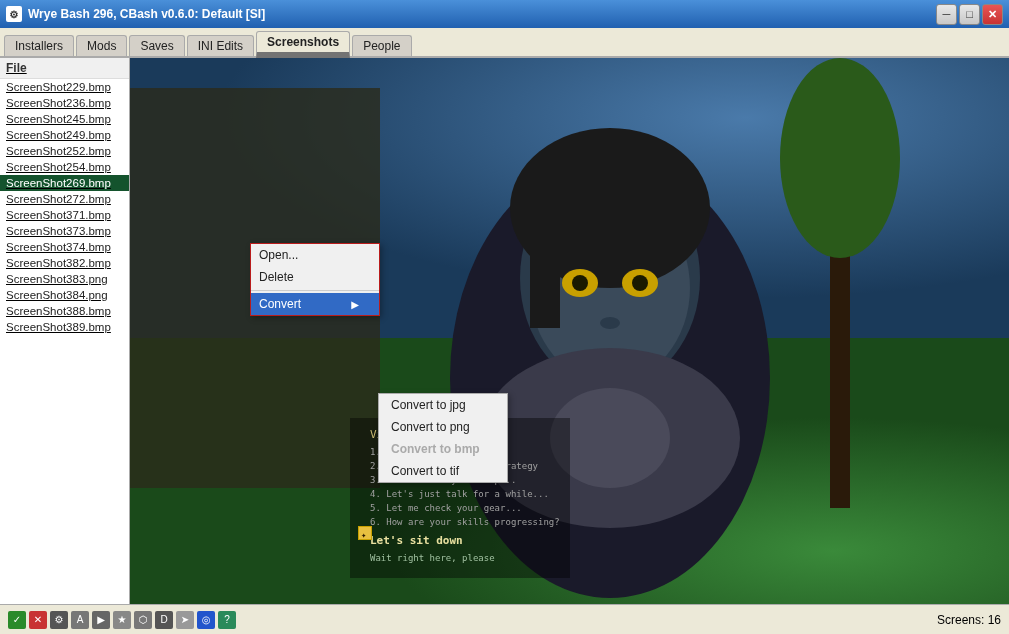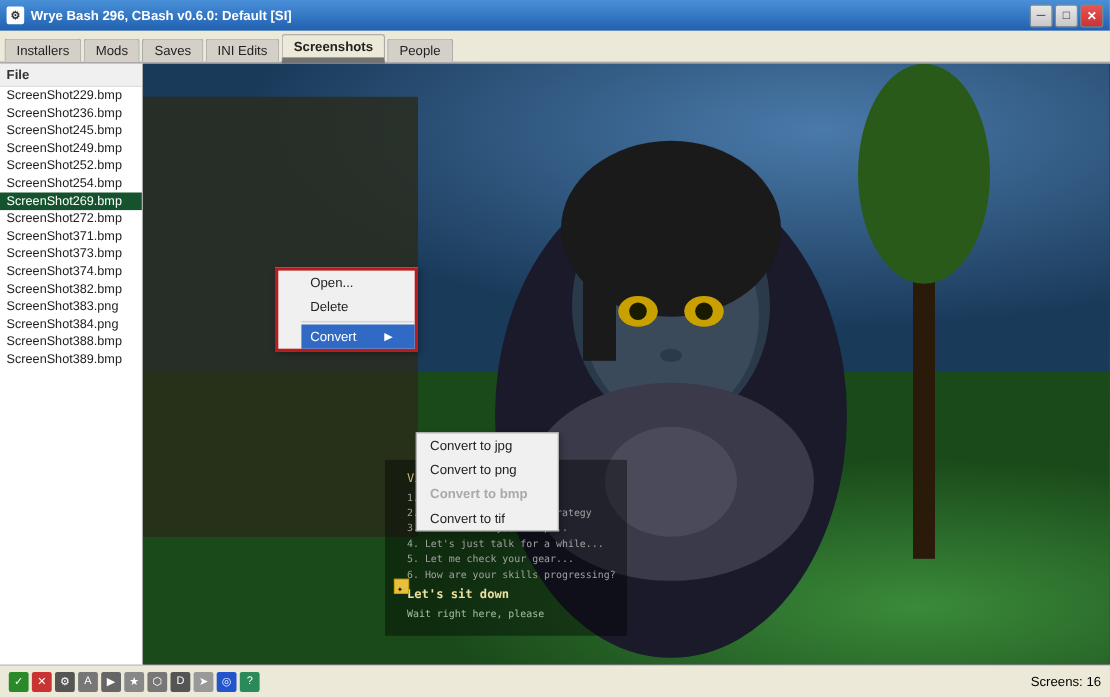--- a/index.html
+++ b/index.html
@@ -79,20 +79,21 @@
       height: calc(634px - 28px - 30px - 30px);
     }
 
     
     .file-panel {
       width: 130px;
       background: white;
       border-right: 1px solid #aaa;
       overflow-y: auto;
       flex-shrink: 0;
+      text-decoration: underline;
     }
     .file-panel-header {
       padding: 3px 6px;
       font-weight: bold;
       color: #333;
       border-bottom: 1px solid #ddd;
       background: #f0f0f0;
     }
     .file-item {
       padding: 2px 6px;
@@ -151,25 +152,24 @@
     .status-icon.green { background: #2a8a2a; }
     .status-icon.red { background: #c83333; }
     .status-icon.blue { background: #2255cc; }
 
     
     .context-menu {
       position: absolute;
       left: 120px;
       top: 185px;
       background: #f0f0f0;
-      border: 3px solid #b91c1c;
+      border: 1px solid #b91c1c;
       box-shadow: 2px 2px 6px rgba(0,0,0,0.3);
       min-width: 130px;
       z-index: 100;
-      padding-left: 21px;
     }
     .context-item {
       padding: 4px 20px 4px 8px;
       cursor: pointer;
       color: #222;
       font-size: 12px;
       display: flex;
       align-items: center;
       justify-content: space-between;
     }

